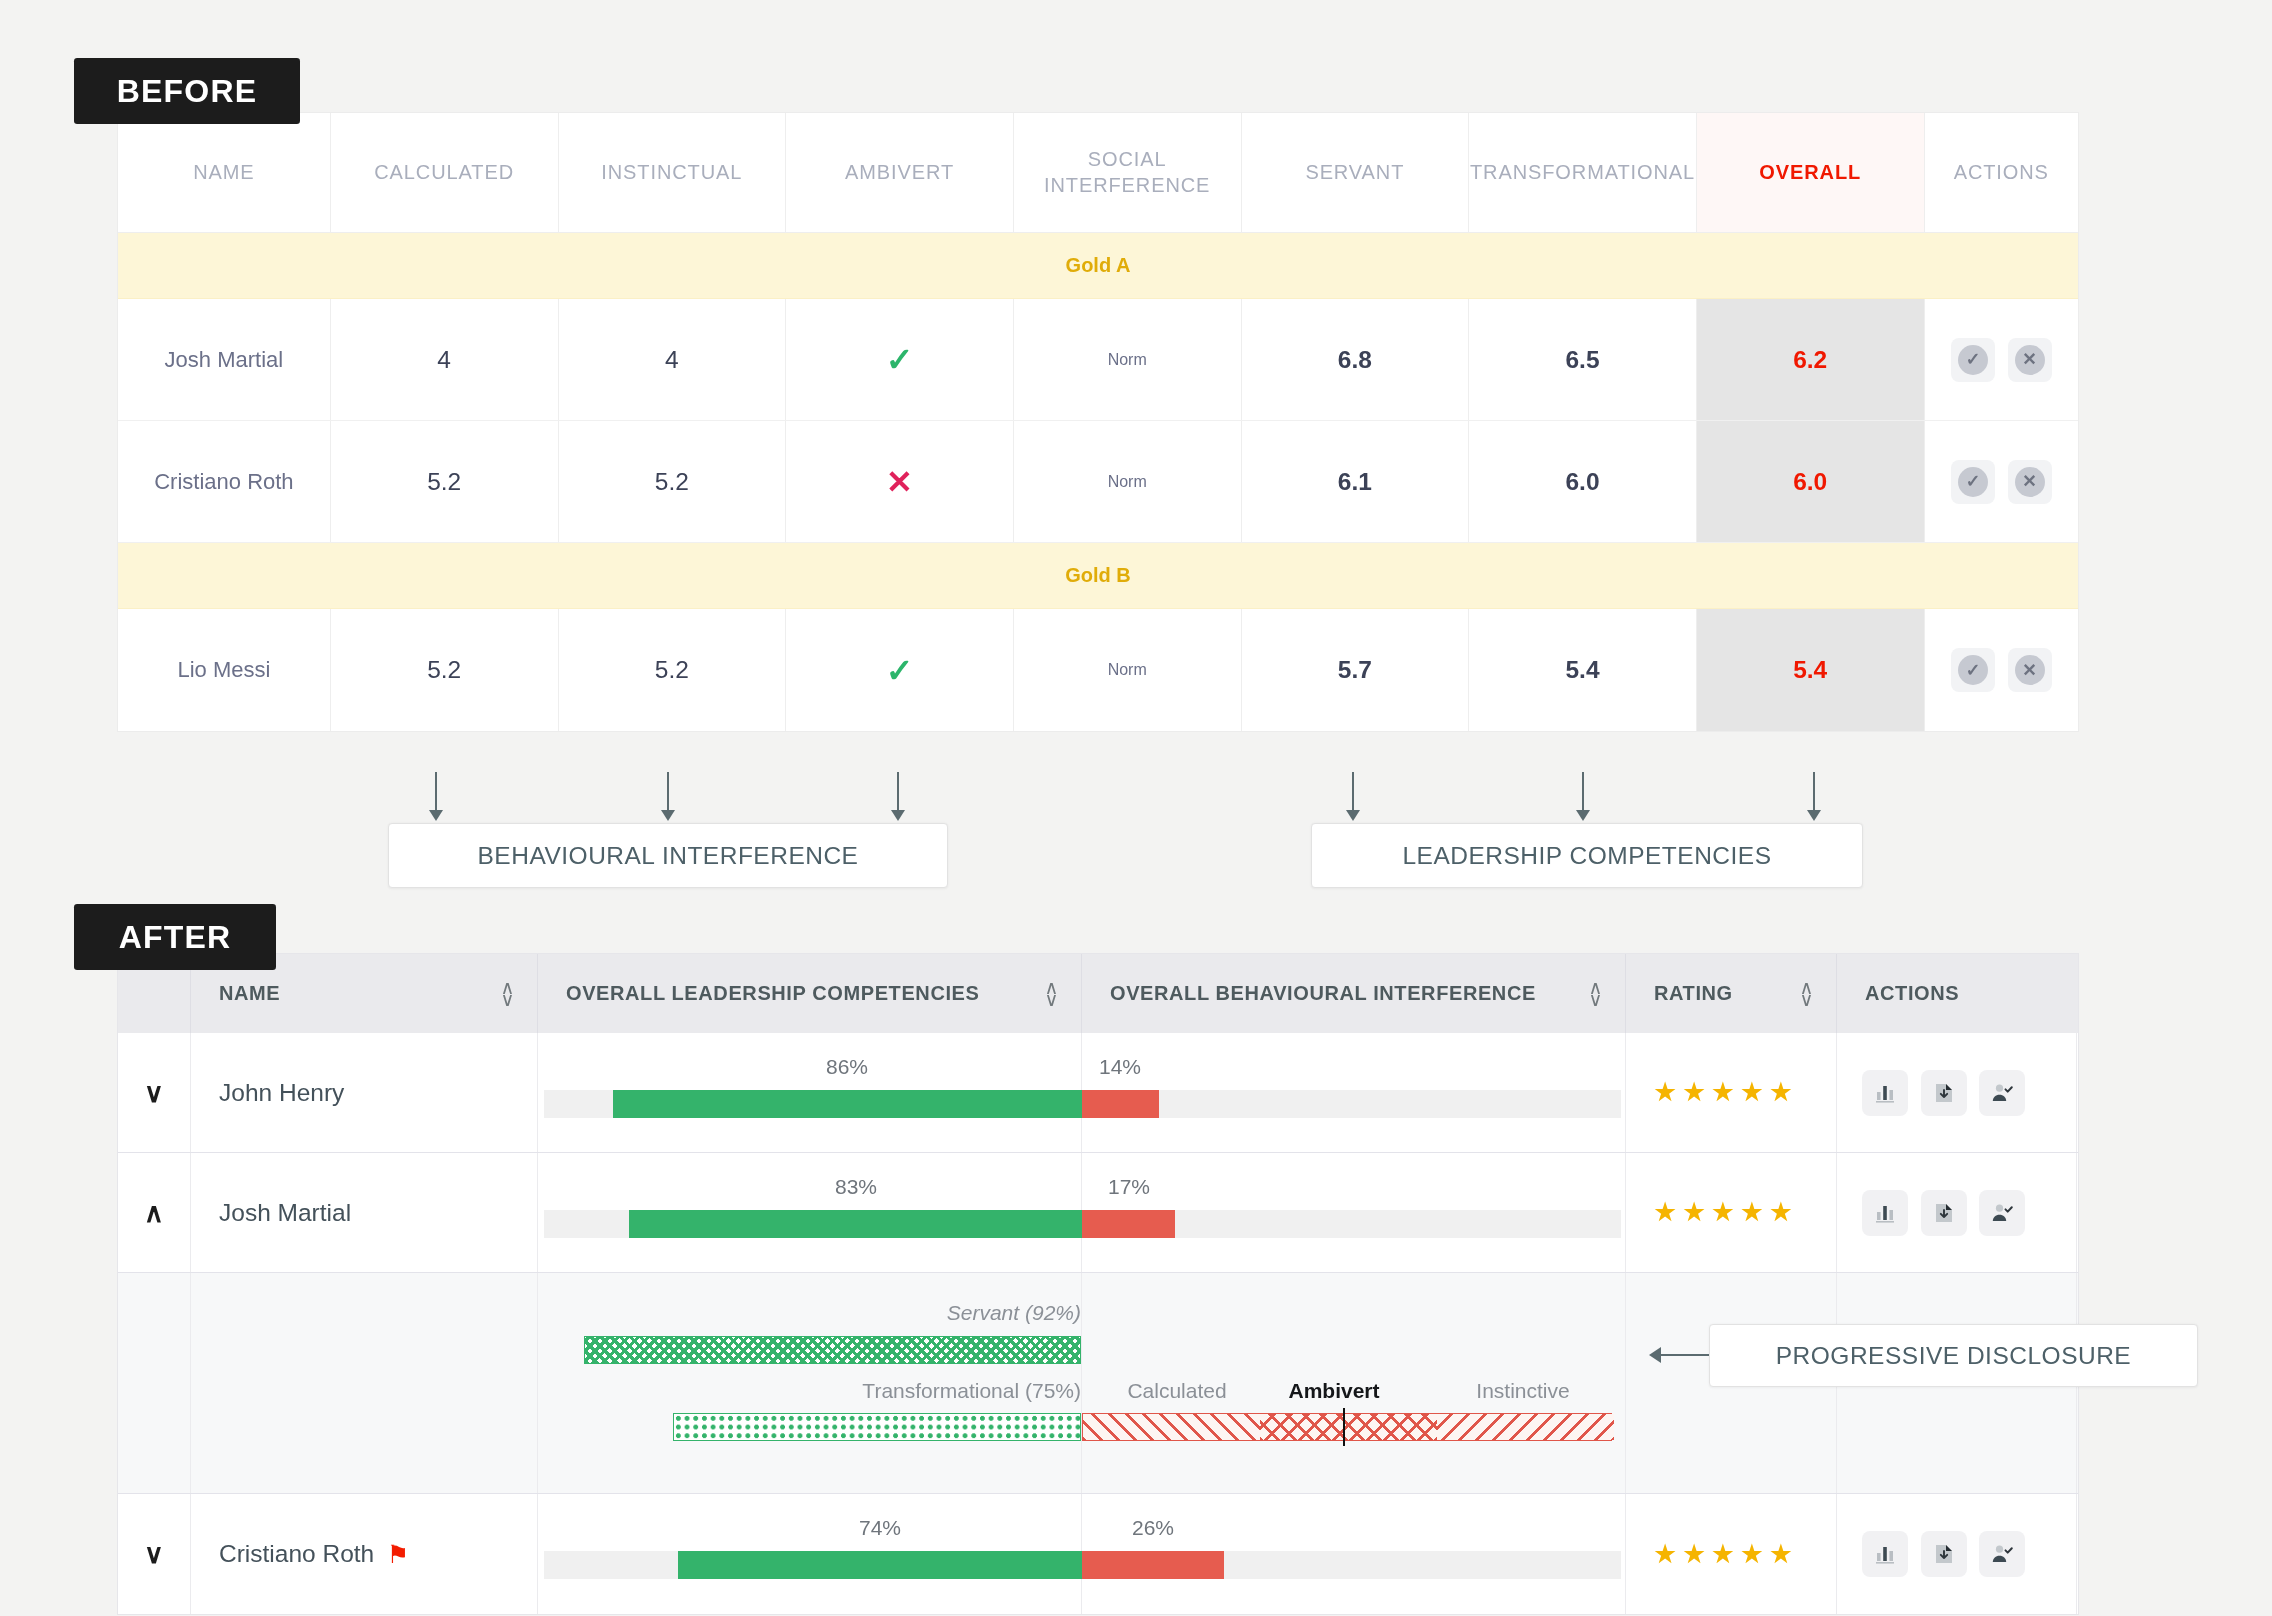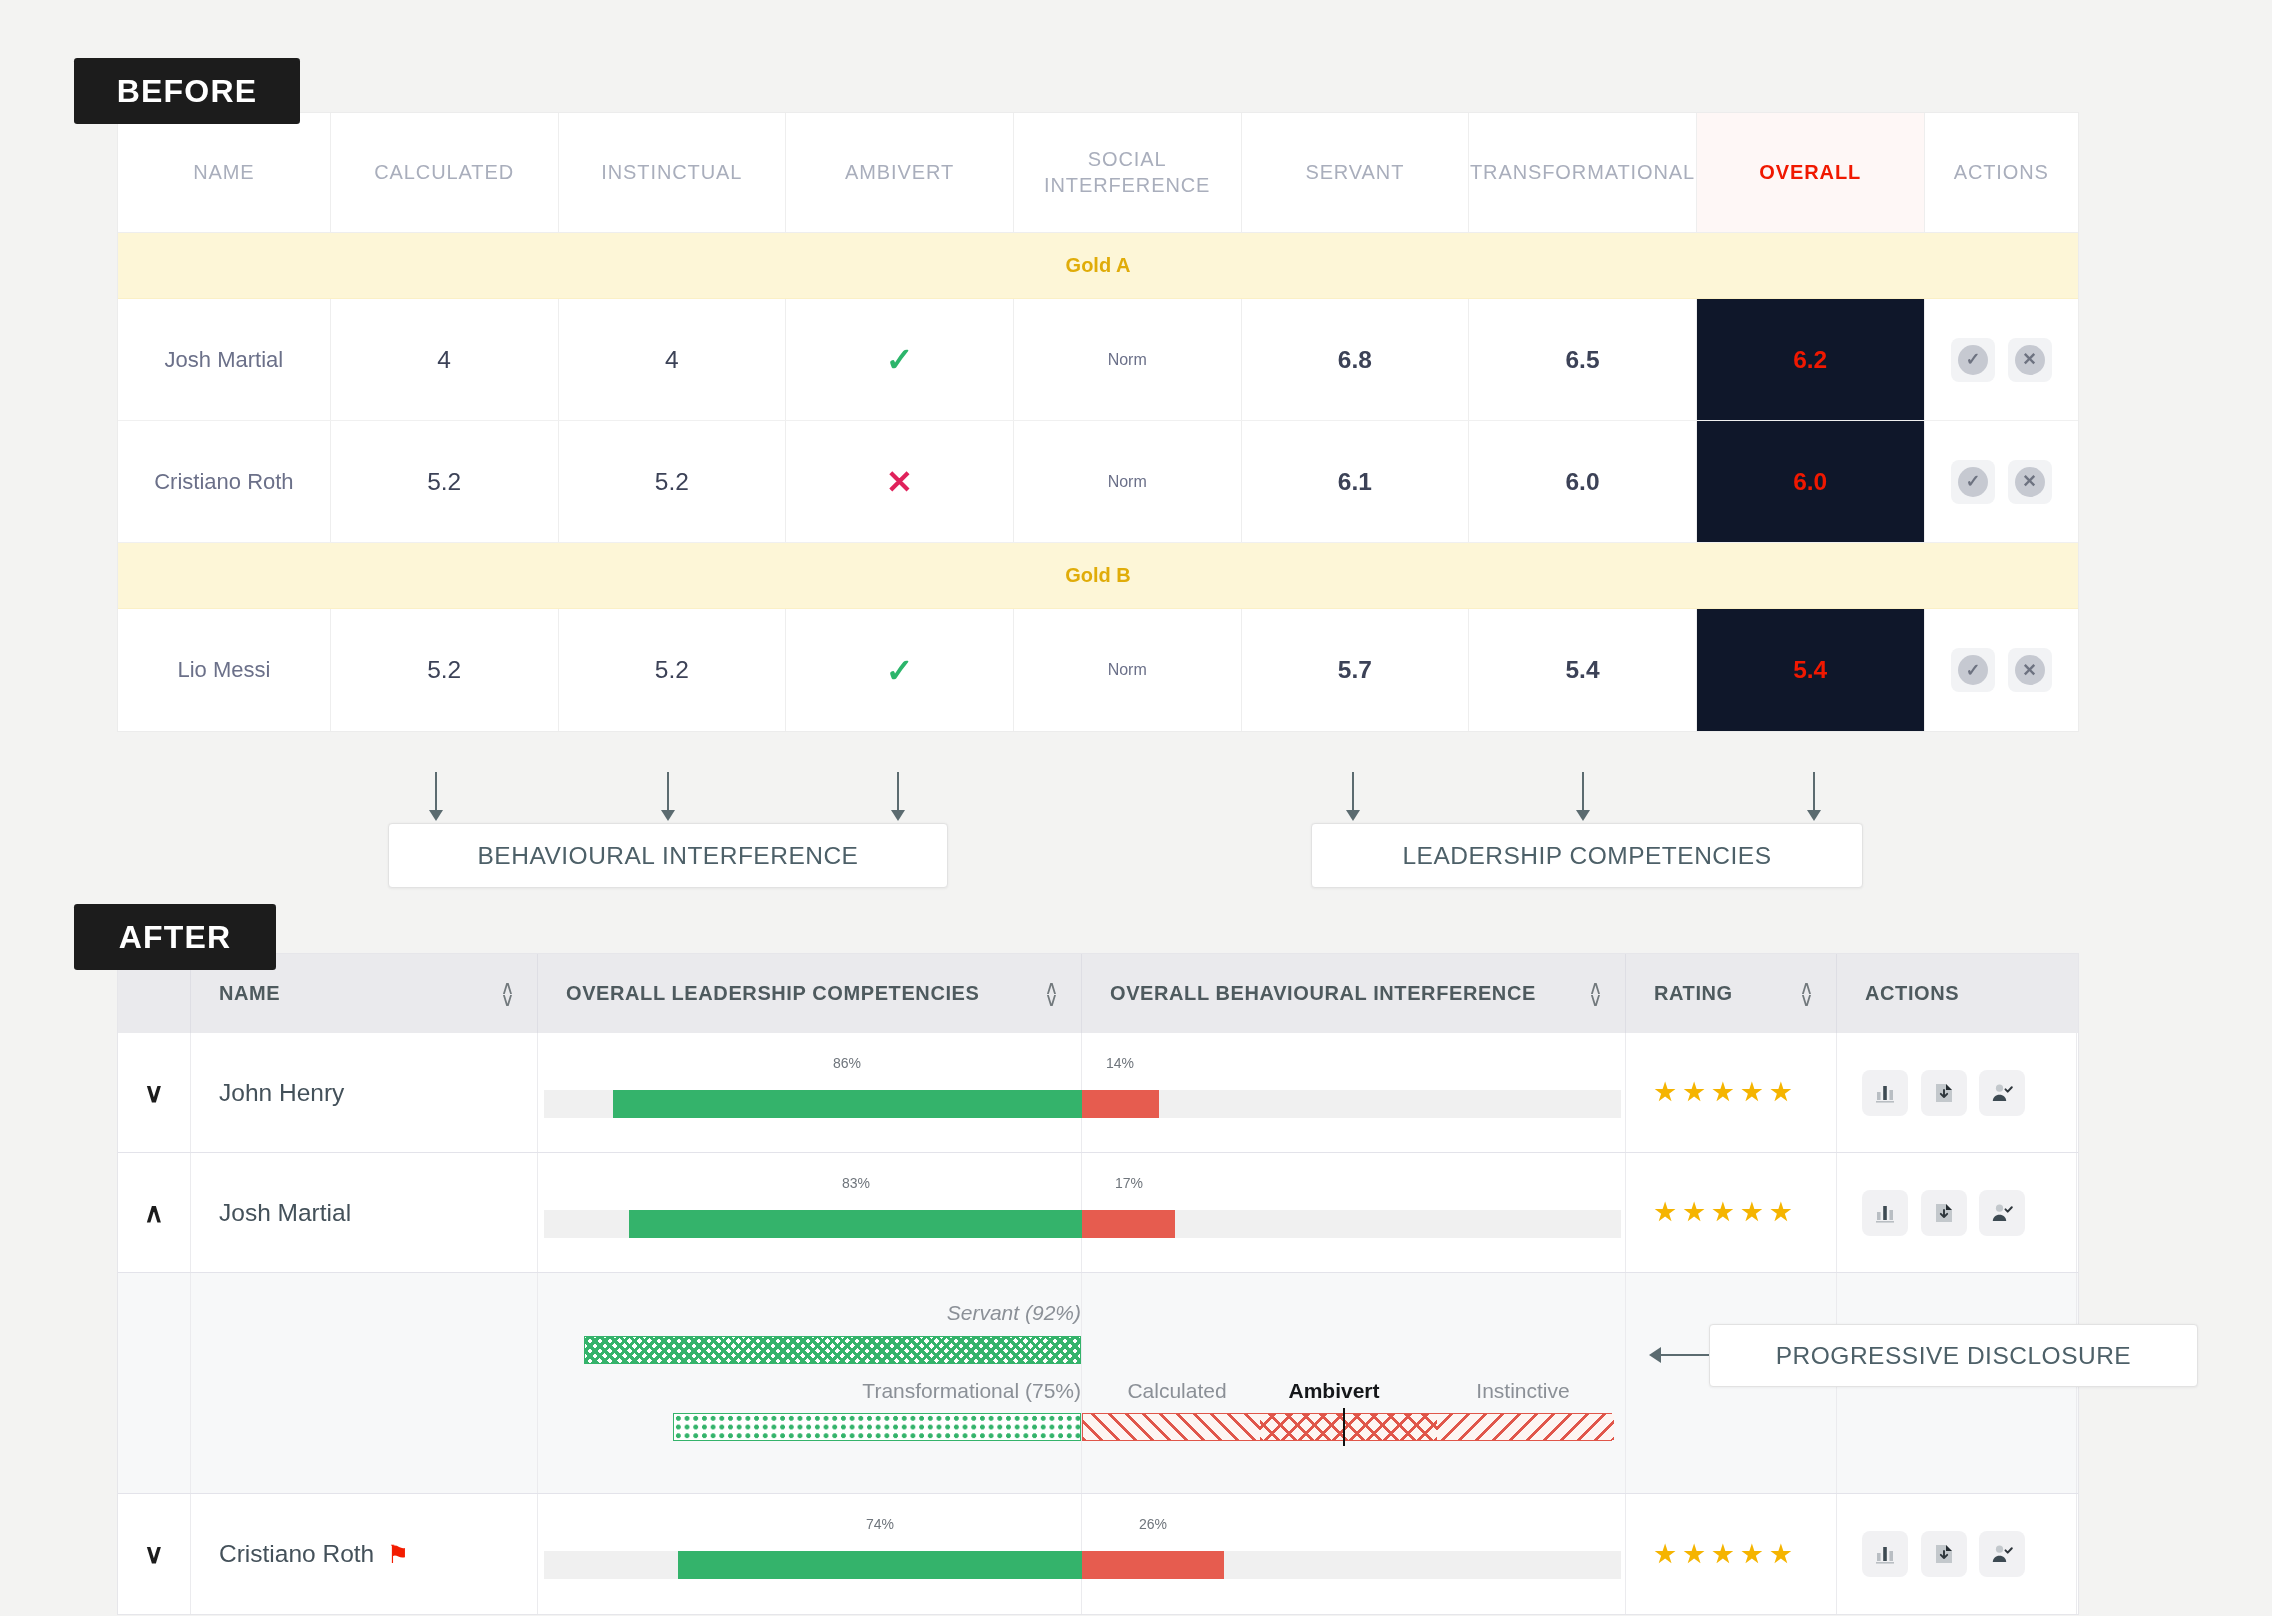--- a/index.html
+++ b/index.html
@@ -69,21 +69,21 @@
     background: #fdf6d7;
     display: flex; align-items: center; justify-content: center;
     color: #e0ac09;
     font-size: 20px;
     font-weight: bold;
     border-bottom: 0.8px solid #fbf0c6;
   }
   .bt-body { height: 122px; }
   .bt-body .bt-cell { color: #3c4257; font-size: 24.5px; }
   .bt-body .bt-cell.name { color: #6b7089; font-size: 22px; }
-  .bt-body .bt-cell.overall { color: #f01800; font-weight: bold; background: #0f172a; }
+  .bt-body .bt-cell.overall { color: #f01800; font-weight: bold; background: #e5e5e5; }
   .bt-body .bt-cell.strong { font-weight: bold; }
   .bt-body .bt-cell.norm { color: #6b7089; font-size: 16px; }
   .bt-sep { border-bottom: 0.8px solid #f0f0f0; }
 
   .tick { color: #2cb56b; font-size: 33px; font-weight: bold; line-height: 1; }
   .cross { color: #e0225c; font-size: 32px; font-weight: bold; line-height: 1; }
 
   .act-wrap { display: flex; gap: 12.6px; align-items: center; justify-content: center; }
   .act-btn {
     width: 44px; height: 44px; border-radius: 8px;
@@ -184,21 +184,21 @@
   }
   .bar-green {
     position: absolute; top: 57px; height: 28px; background: #34b36b;
     right: 544px;
   }
   .bar-red {
     position: absolute; top: 57px; height: 28px; background: #e65c4f;
     left: 544px;
   }
   .bar-lbl {
-    position: absolute; top: 22px; color: #6f757c; font-size: 14px;
+    position: absolute; top: 22px; color: #6f757c; font-size: 21px;
     transform: translateX(-50%);
   }
 
   
   .stars { display: flex; gap: 4.7px; padding-left: 27px; }
   .star { color: #f5b400; font-size: 27px; line-height: 1; }
 
   .aacts { display: flex; gap: 12.6px; padding-left: 25px; align-items: center; }
   .aact-btn {
     width: 46px; height: 46px; border-radius: 8px; background: #f1f1f3;

